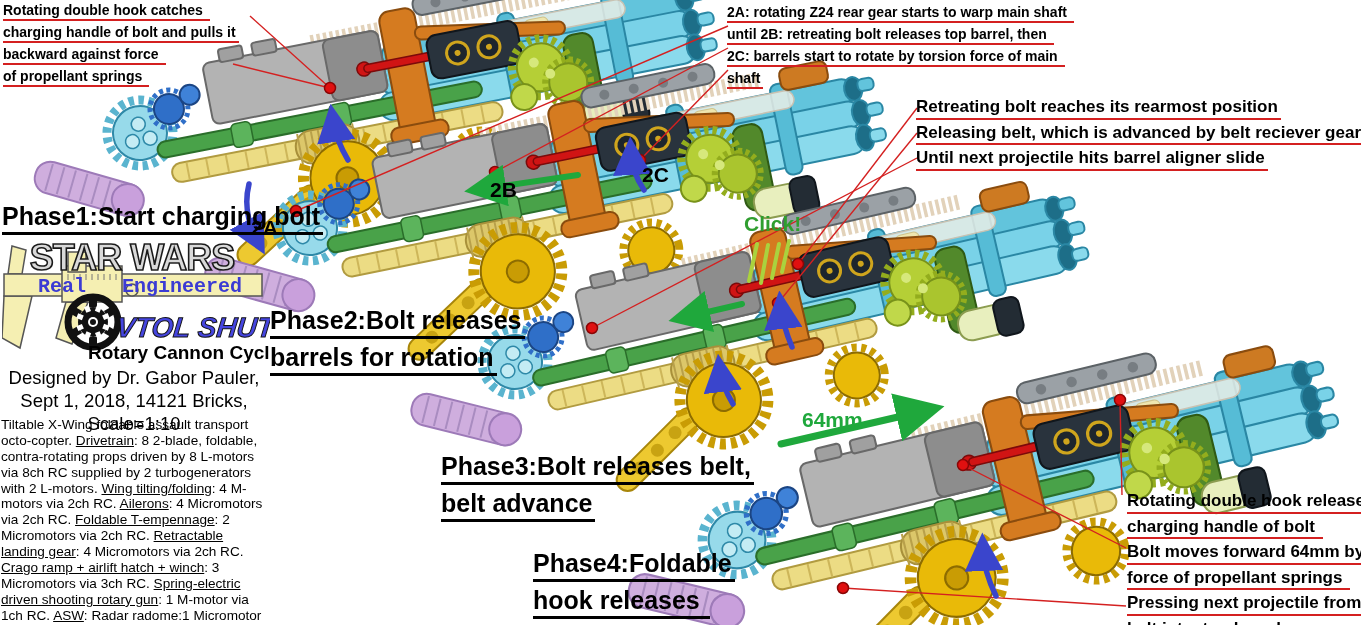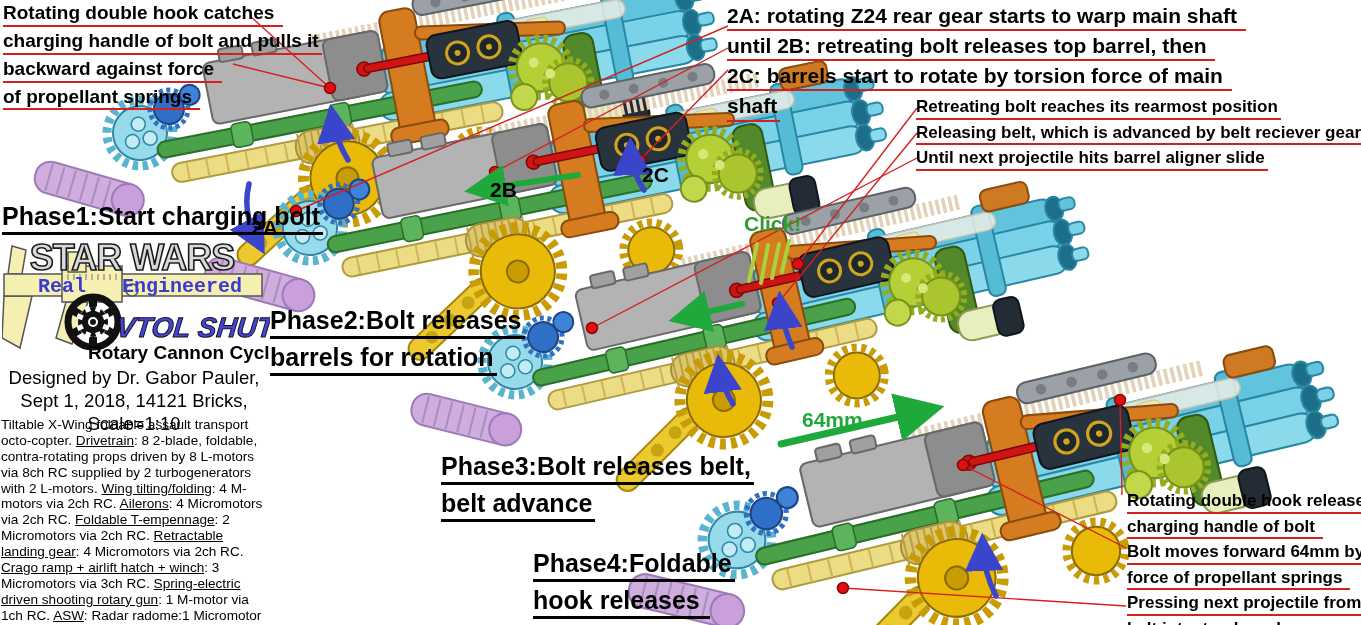--- a/index.html
+++ b/index.html
@@ -2,22 +2,22 @@
 <html><head>
 <meta charset="utf-8">
 <style>
   html,body{margin:0;padding:0;background:#fff;}
   #canvas{position:relative;width:1361px;height:625px;overflow:hidden;background:#ffffff;
           font-family:"Liberation Sans", sans-serif;}
   #art{position:absolute;left:0;top:0;}
   .tb{position:absolute;font-weight:bold;color:#000;line-height:1.15;}
   .ul-red{display:table;white-space:pre;border-bottom:2px solid #d42020;padding:0 3px 1px 0;margin-bottom:3px;}
   .ul-black{display:table;white-space:pre;border-bottom:3px solid #000;padding:0 3px 1px 0;margin-bottom:4px;}
-  #tb-topleft{left:3px;top:2px;font-size:19px;}
-  #tb-topright{left:727px;top:4px;font-size:21px;}
+  #tb-topleft{left:3px;top:2px;font-size:14px;}
+  #tb-topright{left:727px;top:4px;font-size:14px;}
   #tb-midright{left:916px;top:97px;font-size:17px;}
   #tb-bottomright{left:1127px;top:491px;font-size:17px;}
   .phase{position:absolute;font-weight:bold;color:#000;font-size:25px;}
   #phase1{left:2px;top:202px;}
   #phase2{left:270px;top:306px;text-align:center;}
   #phase3{left:441px;top:452px;}
   #phase4{left:533px;top:549px;}
   .callout{position:absolute;font-weight:bold;font-size:21px;color:#000;}
   #lbl-2a{left:251px;top:216px;}
   #lbl-2b{left:490px;top:178px;}

